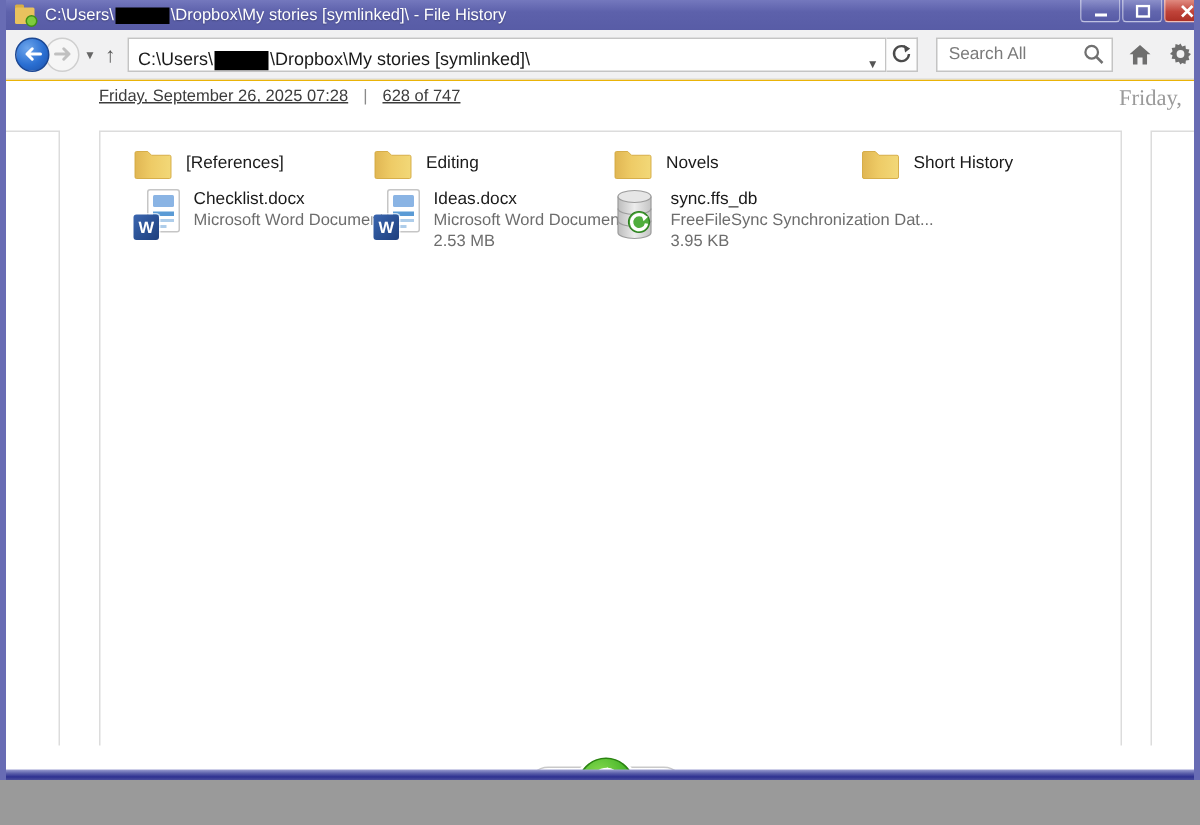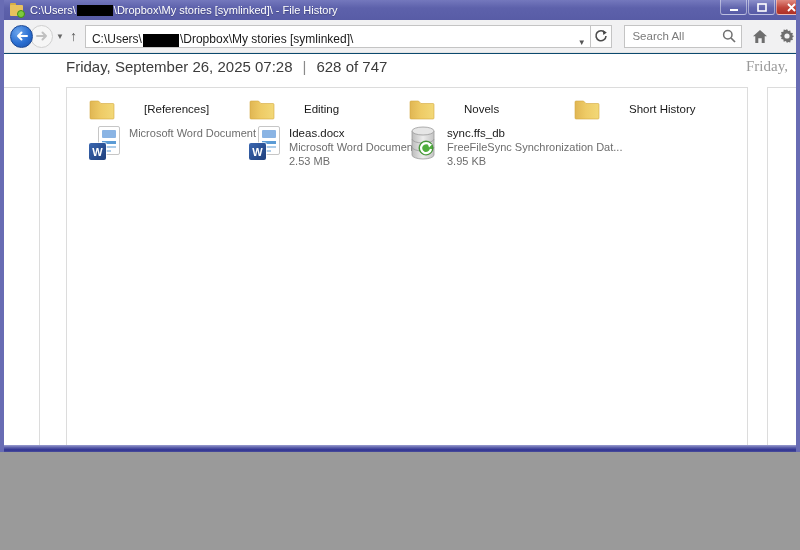--- a/index.html
+++ b/index.html
@@ -1,17 +1,17 @@
 <!DOCTYPE html>
 <html><head>
 <meta charset="utf-8">
 <style>
   html,body{margin:0;padding:0;background:#9a9a9a;}
   *{box-sizing:border-box;font-family:"Liberation Sans",sans-serif;}
-  .window{position:relative;width:800px;height:452px;background:#0c4a6e;overflow:hidden;
+  .window{position:relative;width:800px;height:520px;background:#eab308;overflow:hidden;
     border-left:4px solid #686cb4;border-right:4px solid #686cb4;outline:1px solid #4b4e9c;}
   
   .titlebar{position:absolute;left:-4px;top:0;width:808px;height:20px;
     background:linear-gradient(#7478bd,#5d61ab 40%,#585ca6);display:flex;align-items:center;}
   .title-icon{width:13px;height:11px;margin-left:10px;position:relative;flex:0 0 auto;}
   .title-icon .f-back{position:absolute;left:0;top:0;width:13px;height:11px;background:#e9c25e;border-radius:1px;}
   .title-icon .f-tab{position:absolute;left:0;top:-2px;width:6px;height:4px;background:#d8ae45;border-radius:1px;}
   .title-icon .f-clock{position:absolute;right:-2px;bottom:-2px;width:8px;height:8px;border-radius:50%;
     background:#7ecb3e;border:1px solid #3f8f14;}
   .title-text{color:#fff;font-size:11px;margin-left:7px;white-space:nowrap;text-shadow:0 1px 1px rgba(0,0,0,.25);}
@@ -36,29 +36,29 @@
   .addr-chev{font-size:8px;color:#555;margin-left:4px;}
   .refresh-box{height:23px;width:22px;border:1px solid #c4c4c4;border-left:none;background:#fdfdfd;
     display:flex;align-items:center;justify-content:center;}
   .search{height:23px;width:118px;margin-left:12px;background:#fff;border:1px solid #c4c4c4;
     display:flex;align-items:center;padding:0 5px;}
   .search input{border:none;outline:none;flex:1;font-size:11.5px;color:#333;min-width:0;background:transparent;}
   .search input::placeholder{color:#7a7a7a;}
   .tool-ico{margin-left:9px;display:flex;align-items:center;justify-content:center;width:18px;height:18px;}
   
   .content{position:absolute;left:0;top:54px;width:792px;height:489px;background:#fff;}
-  .date-header{position:absolute;left:62px;top:4px;font-size:15px;color:#3c3c3c;white-space:nowrap;}
+  .date-header{position:absolute;left:62px;top:4px;font-size:11px;color:#3c3c3c;white-space:nowrap;text-decoration:underline;}
   .date-sep{color:#8a8a8a;margin:0 10px;}
   .peek-date{position:absolute;left:742px;top:4px;font-size:15px;color:#9a9a9a;white-space:nowrap;font-family:Liberation Serif, serif;}
   .panel{position:absolute;background:#fff;border:1px solid #dcdcdc;}
   .panel.main{left:62px;top:33px;width:682px;height:413px;}
   .panel.stub-l{left:-6px;top:33px;width:42px;height:413px;}
   .panel.stub-r{left:763px;top:33px;width:40px;height:413px;}
   
-  .folder-item{position:absolute;top:8px;height:26px;display:flex;align-items:center;cursor:default;gap:20px;}
+  .folder-item{position:absolute;top:8px;height:26px;display:flex;align-items:center;cursor:default;}
   .file-item{position:absolute;top:38px;display:flex;cursor:default;}
   .item-label{font-size:11.5px;color:#1a1a1a;margin-left:9px;white-space:nowrap;}
   .file-text{margin-left:8px;}
   .file-name{font-size:11.5px;color:#1a1a1a;line-height:14px;white-space:nowrap;}
   .file-sub{font-size:11px;color:#6d6d6d;line-height:14px;white-space:nowrap;}
   
   .folder-ico{width:26px;height:21px;position:relative;flex:0 0 auto;}
   
   .word-ico{width:32px;height:36px;position:relative;flex:0 0 auto;}
   .word-page{position:absolute;right:1px;top:0;width:22px;height:29px;background:#fff;border:1px solid #c6c6c6;border-radius:2px;}
@@ -213,20 +213,21 @@
         <div class="word-ico">
           <div class="word-page">
               <div class="pic"></div>
               <div class="l1"></div>
               <div class="l2"></div>
               <div class="l3"></div>
             </div>
           <div class="word-w">W</div>
         </div>
         <div class="file-text">
+          <div class="file-name">Checklist.docx</div>
           <div class="file-sub">Microsoft Word Document</div>
         </div>
       </div>
       <div class="file-item" style="left:182px">
         <div class="word-ico">
           <div class="word-page">
               <div class="pic"></div>
               <div class="l1"></div>
               <div class="l2"></div>
               <div class="l3"></div>

